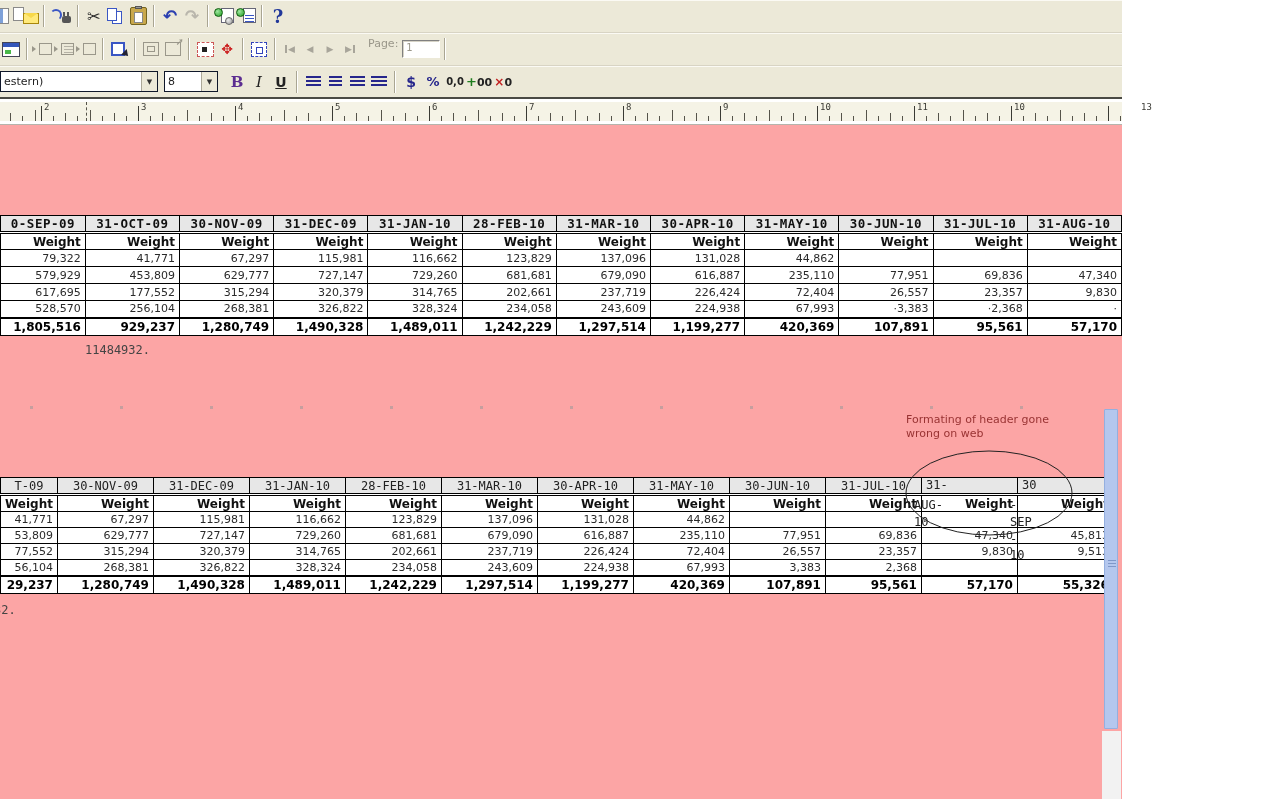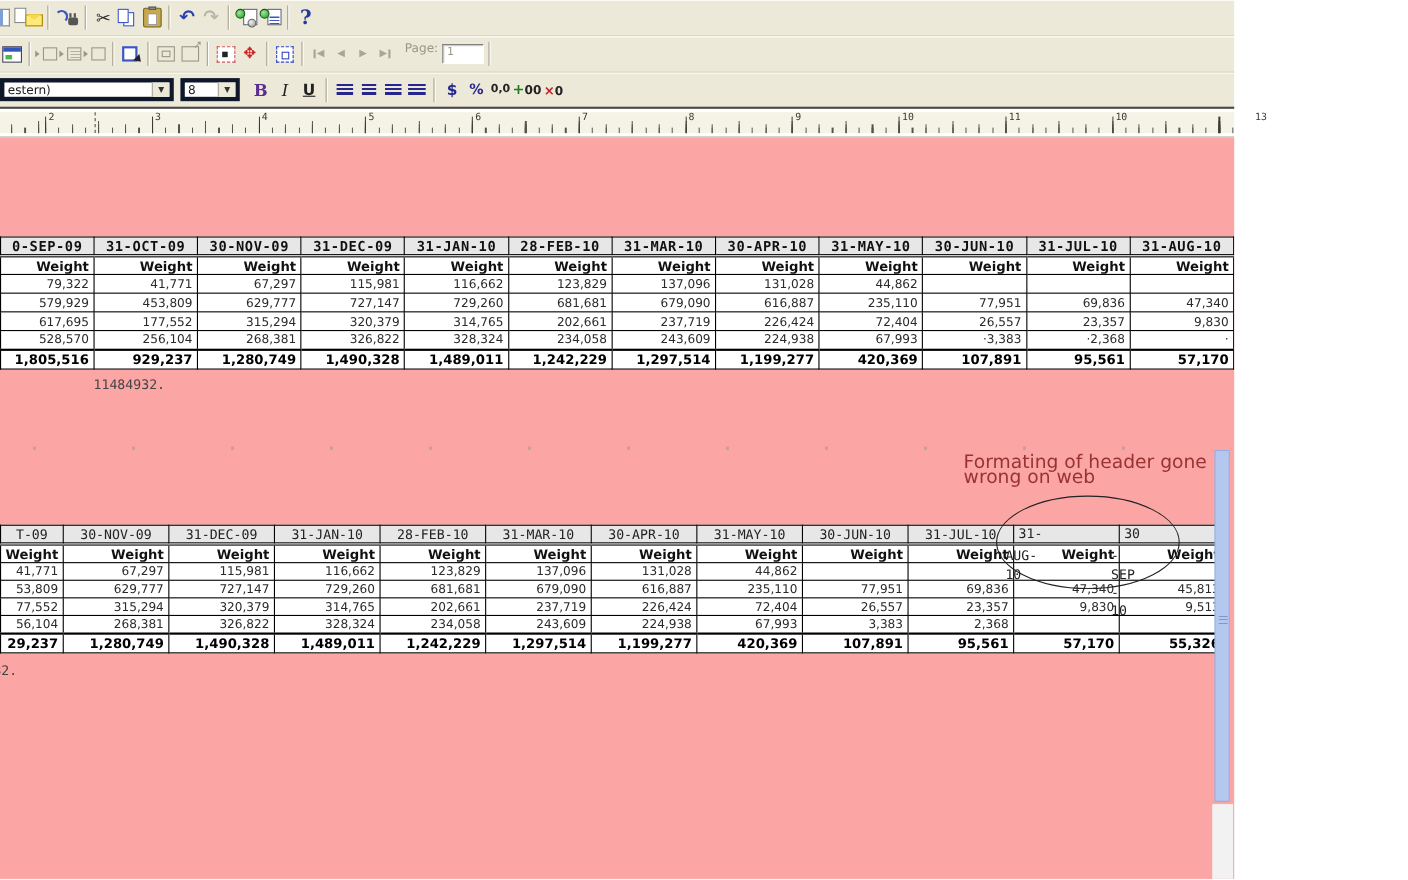--- a/index.html
+++ b/index.html
@@ -64,21 +64,21 @@
   .redmove .cross { position:absolute; inset:0; color:#c22; font-size:14px; font-weight:bold; text-align:center; line-height:15px; }
   .bluesel { width:16px; height:15px; border:1px dashed #3344bb; position:relative; background:#fff; }
   .bluesel::before { content:""; position:absolute; left:4px; top:4px; width:5px; height:5px; border:1px solid #3344bb; }
   .navb { width:20px; height:18px; display:flex; align-items:center; justify-content:center; color:#a8a59a; font-size:9px; }
   .navb.bar-l::before { content:""; border-left:2px solid #a8a59a; height:8px; margin-right:1px; }
   .navb.bar-r::after { content:""; border-left:2px solid #a8a59a; height:8px; margin-left:1px; }
   .pagelabel { color:#9a978a; font-size:11px; margin:0 4px 12px 8px; }
   .pageinput { width:38px; height:18px; background:#fff; border:1px solid; border-color:#808080 #fff #fff #808080; box-shadow:inset 1px 1px 0 #d6d3c6; font-size:10px; color:#9a978a; padding:1px 3px; }
 
   
-  .combo { height:21px; background:#fff; border:4px solid #0f172a; display:flex; align-items:center; flex:0 0 auto; }
+  .combo { height:21px; background:#fff; border:1px solid #0f172a; display:flex; align-items:center; flex:0 0 auto; }
   .combo .val { flex:1; font-size:11px; color:#222; padding:0 3px; overflow:hidden; white-space:nowrap; }
   .combo .drop { width:16px; height:100%; background:#ece9d8; border-left:1px solid #aca899; display:flex; align-items:center; justify-content:center; font-size:7px; color:#333; }
   .fmtB { font-family:"DejaVu Serif","Liberation Serif",serif; font-weight:bold; font-size:15px; color:#5c2d91; }
   .fmtI { font-family:"DejaVu Serif","Liberation Serif",serif; font-style:italic; font-size:15px; color:#222; }
   .fmtU { font-size:14px; color:#222; text-decoration:underline; font-weight:bold; }
   .alni { width:15px; height:11px; background:repeating-linear-gradient(180deg,#26268c 0 2px,transparent 2px 4px); }
   .alni.c { width:13px; } .alni.r { width:15px; } .alni.j { width:16px; }
   .cur { color:#26268c; font-weight:bold; font-size:14px; }
   .pct { color:#26268c; font-weight:bold; font-size:13px; }
   .sepk { color:#222; font-weight:bold; font-size:10px; }
@@ -112,21 +112,21 @@
   .twrap { position:absolute; }
   .tw1 { left:0; top:90px; }
   .tw2 { left:0; top:352px; }
   .footnote { position:absolute; font-family:"DejaVu Sans Mono","Liberation Mono",monospace; font-size:12px; color:#444; }
   .f1 { left:85px; top:128px; }
   .f2 { left:-6px; top:126px; }
   .frag { position:absolute; font-family:"DejaVu Sans Mono","Liberation Mono",monospace; font-size:12px; color:#222; }
 
   .dotsrow { position:absolute; left:30px; top:281px; width:1040px; height:3px; opacity:.55;
              background:repeating-linear-gradient(90deg,#999 0 3px,transparent 3px 90px); }
-  .annot { position:absolute; left:876px; top:288px; font-size:17px; line-height:14px; }
+  .annot { position:absolute; left:906px; top:288px; font-size:11px; line-height:14px; }
   .ellipse-svg { position:absolute; left:903px; top:322px; }
   .vscroll { position:absolute; left:1104px; top:284px; width:14px; height:320px; background:#b4c7ee; border:1px solid #94afdf; border-radius:1px; }
   .vscroll .grip { position:absolute; left:3px; top:150px; width:8px; height:8px; background:repeating-linear-gradient(180deg,#7f98c9 0 1px,transparent 1px 3px); }
   .scrollstrip { position:absolute; left:1102px; top:606px; width:19px; height:68px; background:#f2f2f2; }
 </style>
 </head>
 <body>
 
 <div class="app">
 

